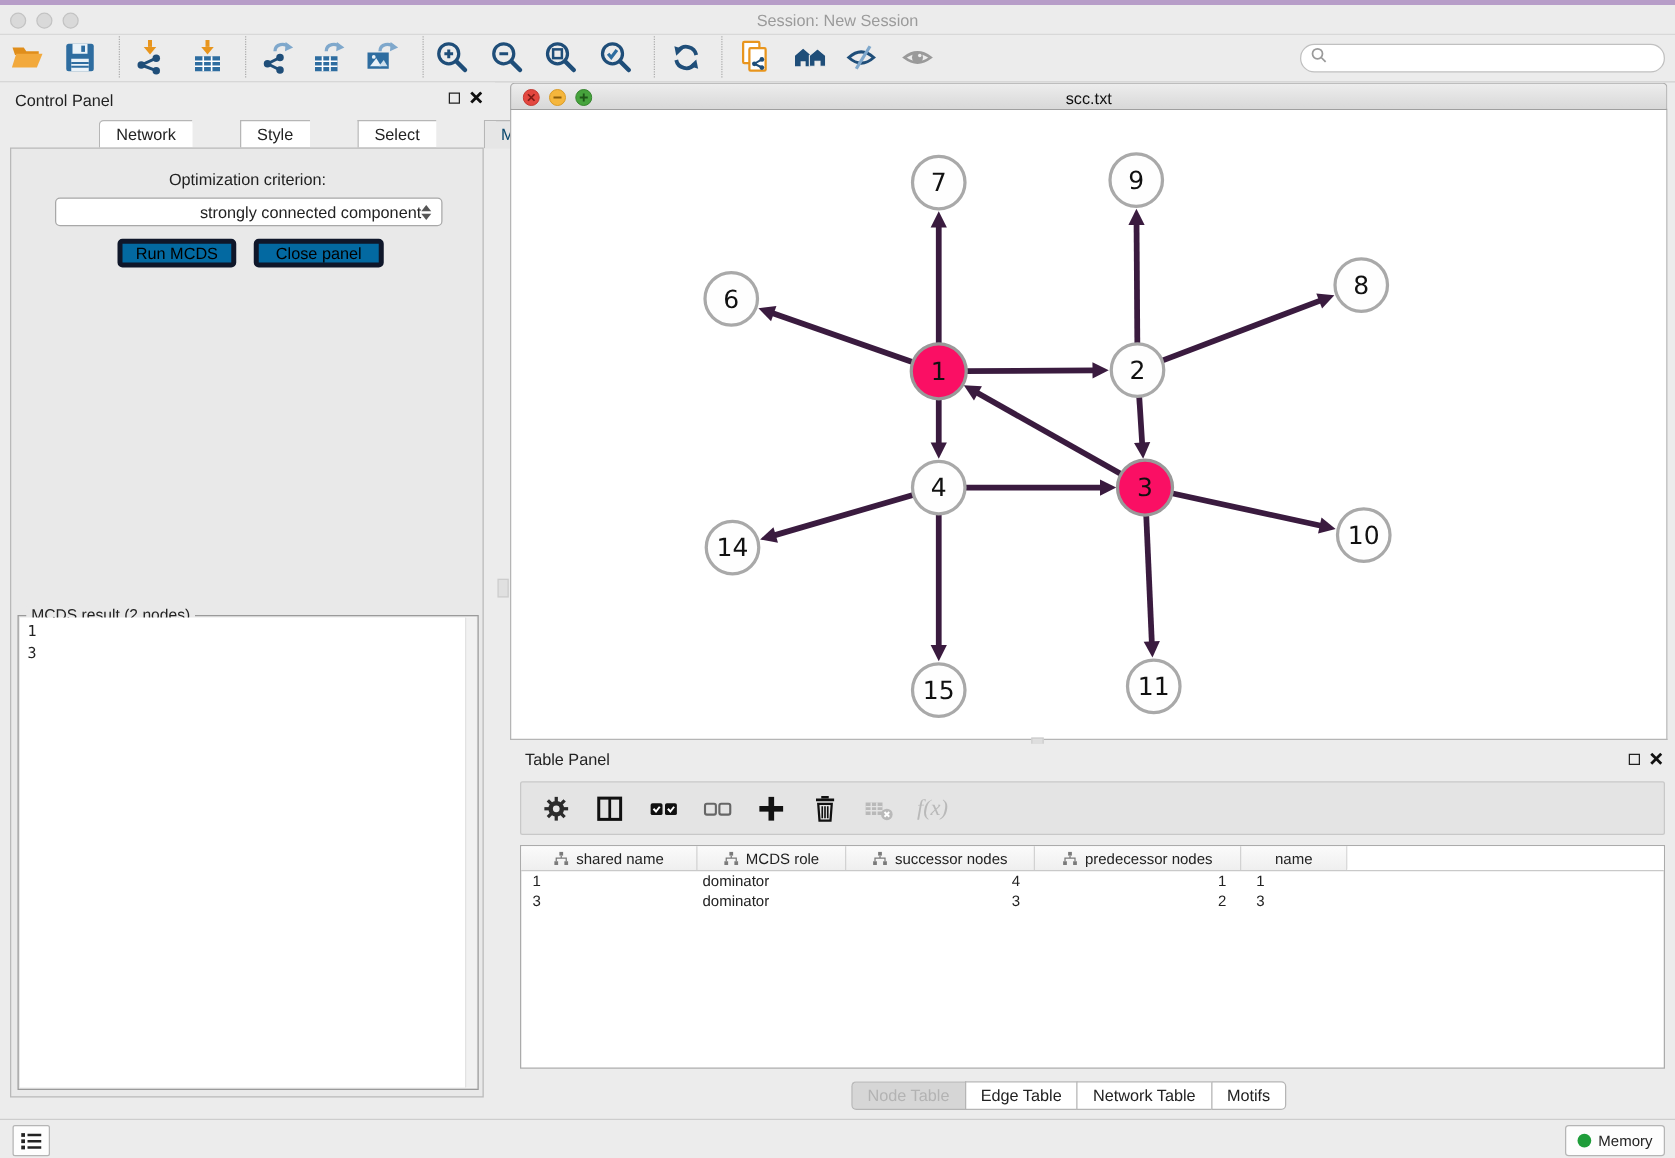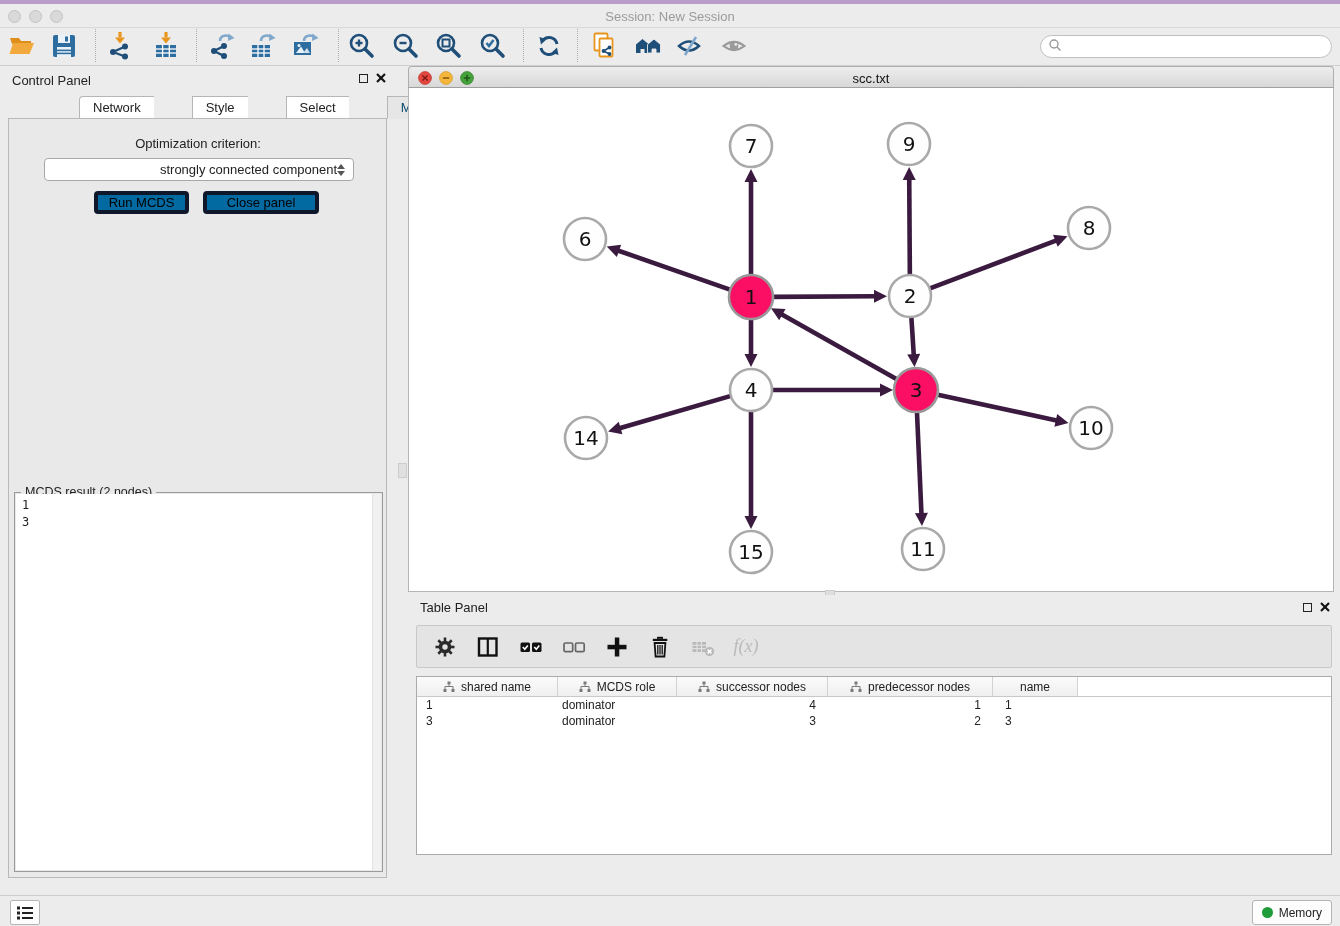--- a/index.html
+++ b/index.html
@@ -37,21 +37,21 @@
   .opt-label { position:absolute; left:0; top:70px; width:100%; text-align:center; font-size:13px; }
   .cp-select { position:absolute; left:44px; top:92px; width:310px; height:23px; background:#fff; border:1px solid #a8a8a8; border-radius:4px;
                font-size:13px; display:flex; align-items:center; padding:0 8px; cursor:pointer;text-align:right; }
   .cp-select .sel-label { flex:1; }
   .stepper { display:flex; flex-direction:column; gap:2px; align-items:center; }
   .stepper .up { width:0; height:0; border-left:4px solid transparent; border-right:4px solid transparent; border-bottom:5px solid #555; }
   .stepper .down { width:0; height:0; border-left:4px solid transparent; border-right:4px solid transparent; border-top:5px solid #555; }
   .cp-btn { position:absolute; top:125px; height:23px; background:#0369a1; border:4px solid #0f172a; border-radius:4px; font-size:13px;
             font-family:"Liberation Sans",sans-serif; cursor:pointer; }
   .run-btn { left:94px; width:95px; }
-  .closep-btn { left:203px; width:116px; }
+  .closep-btn { left:203px; width:104px; }
   .result-fieldset { position:absolute; left:14px; top:426px; width:369px; height:380px; border:1px solid #9a9a9a; }
   .result-legend { position:absolute; left:6px; top:-8px; background:#e9e9e9; padding:0 4px; font-size:12.5px; }
   .result-area { position:absolute; left:1px; top:1px; right:1px; bottom:1px; background:#fff; }
   .result-text { position:absolute; left:6px; top:3px; font-family:"DejaVu Sans Mono", monospace; font-size:12px; line-height:17px; white-space:pre; }
   .result-scroll { position:absolute; right:0; top:0; width:9px; height:100%; background:#f1f1f1; border-left:1px solid #e2e2e2; }
 
   
   .network-frame { position:absolute; left:408px; top:66px; width:926px; height:526px; }
   .nf-titlebar { position:absolute; left:0; top:0; width:100%; height:22px; border:1px solid #aeaeae; border-bottom:1px solid #9f9f9f;
                  border-radius:4px 4px 0 0; background:linear-gradient(#ededed,#d8d8d8); }
@@ -505,20 +505,26 @@
         <div class="tp-cell al" style="width:85px;padding-left:12px">1</div>
       </div>
       <div class="tp-row">
         <div class="tp-cell al" style="width:141px;padding-left:9px">3</div>
         <div class="tp-cell al" style="width:119px">dominator</div>
         <div class="tp-cell ar" style="width:151px">3</div>
         <div class="tp-cell ar" style="width:165px">2</div>
         <div class="tp-cell al" style="width:85px;padding-left:12px">3</div>
       </div>
     </div>
+    <div class="tp-tabs">
+      <div class="tp-tab active">Node Table</div>
+      <div class="tp-tab">Edge Table</div>
+      <div class="tp-tab">Network Table</div>
+      <div class="tp-tab">Motifs</div>
+    </div>
   </div>
 
   <div class="statusbar">
     <div class="list-btn">
       <svg width="18" height="16" viewBox="0 0 18 16">
           <g fill="#222">
             <rect x="1" y="1.5" width="3" height="3"></rect>
             <rect x="6" y="2" width="11" height="2"></rect>
             <rect x="1" y="6.5" width="3" height="3"></rect>
             <rect x="6" y="7" width="11" height="2"></rect>

